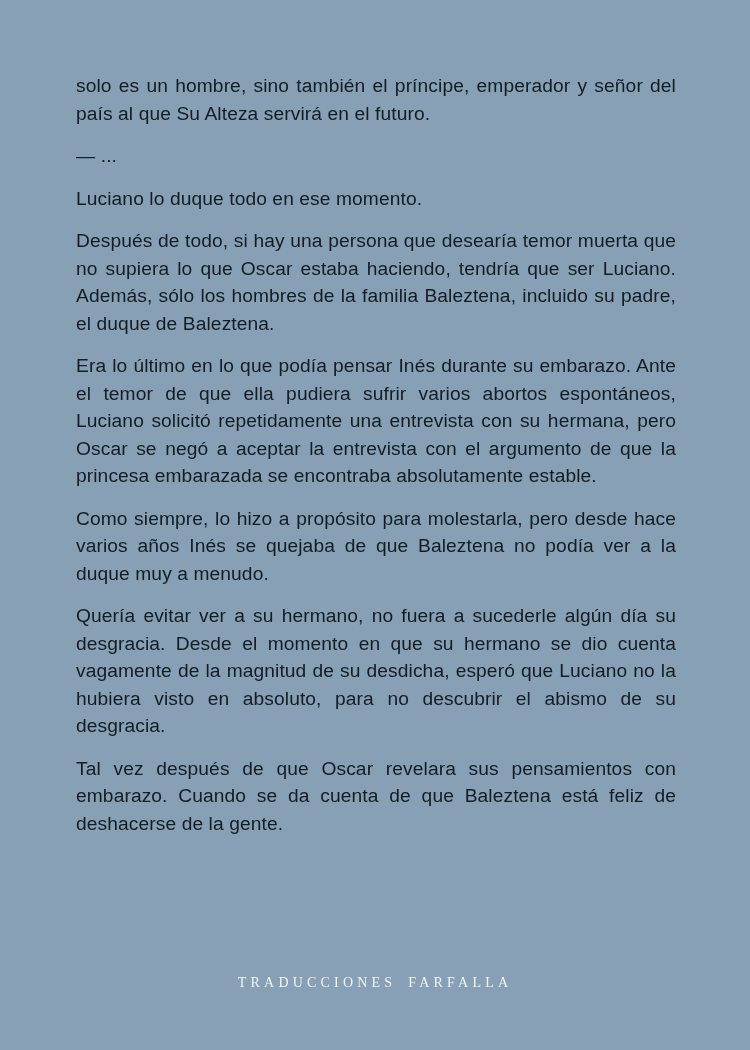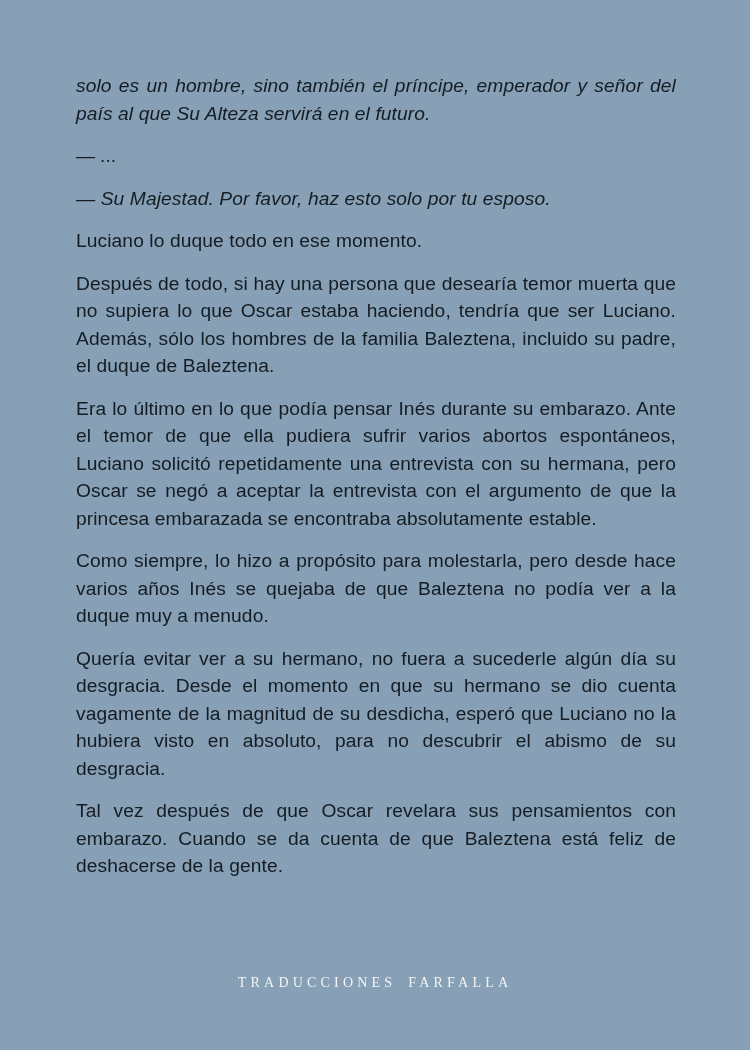--- a/index.html
+++ b/index.html
@@ -11,37 +11,36 @@
     position: relative;
   }
   .page { position: absolute; left: 76px; top: 72px; width: 600px; }
   .para {
     margin: 0 0 15px 0;
     font-size: 19.2px;
     line-height: 27.5px;
     text-align: justify;
     letter-spacing: 0.1px;
   }
-  .italic { font-style: italic; }
+  .italic { }
   .footer {
     position: absolute; left: 0; top: 975px; width: 750px;
     text-align: center;
     font-family: "Liberation Serif", serif;
     font-size: 14px; letter-spacing: 4.2px;
     color: #f2f4f6;
   }
   .footer .w2 { margin-left: 12px; }
 </style>
 </head>
 <body>
 
 <div class="page">
   <p class="para italic">solo es un hombre, sino también el príncipe, emperador y señor del país al que Su Alteza servirá en el futuro.</p>
   <p class="para italic">— ...</p>
-  <p class="para italic">— Su Majestad. Por favor, haz esto solo por tu esposo.</p>
   <p class="para">Luciano lo duque todo en ese momento.</p>
   <p class="para">Después de todo, si hay una persona que desearía temor muerta que no supiera lo que Oscar estaba haciendo, tendría que ser Luciano. Además, sólo los hombres de la familia Baleztena, incluido su padre, el duque de Baleztena.</p>
   <p class="para">Era lo último en lo que podía pensar Inés durante su embarazo. Ante el temor de que ella pudiera sufrir varios abortos espontáneos, Luciano solicitó repetidamente una entrevista con su hermana, pero Oscar se negó a aceptar la entrevista con el argumento de que la princesa embarazada se encontraba absolutamente estable.</p>
   <p class="para">Como siempre, lo hizo a propósito para molestarla, pero desde hace varios años Inés se quejaba de que Baleztena no podía ver a la duque muy a menudo.</p>
   <p class="para">Quería evitar ver a su hermano, no fuera a sucederle algún día su desgracia. Desde el momento en que su hermano se dio cuenta vagamente de la magnitud de su desdicha, esperó que Luciano no la hubiera visto en absoluto, para no descubrir el abismo de su desgracia.</p>
   <p class="para">Tal vez después de que Oscar revelara sus pensamientos con embarazo. Cuando se da cuenta de que Baleztena está feliz de deshacerse de la gente.</p>
 </div>
 
 <div class="footer">
   <span>TRADUCCIONES</span><span class="w2">FARFALLA</span>

